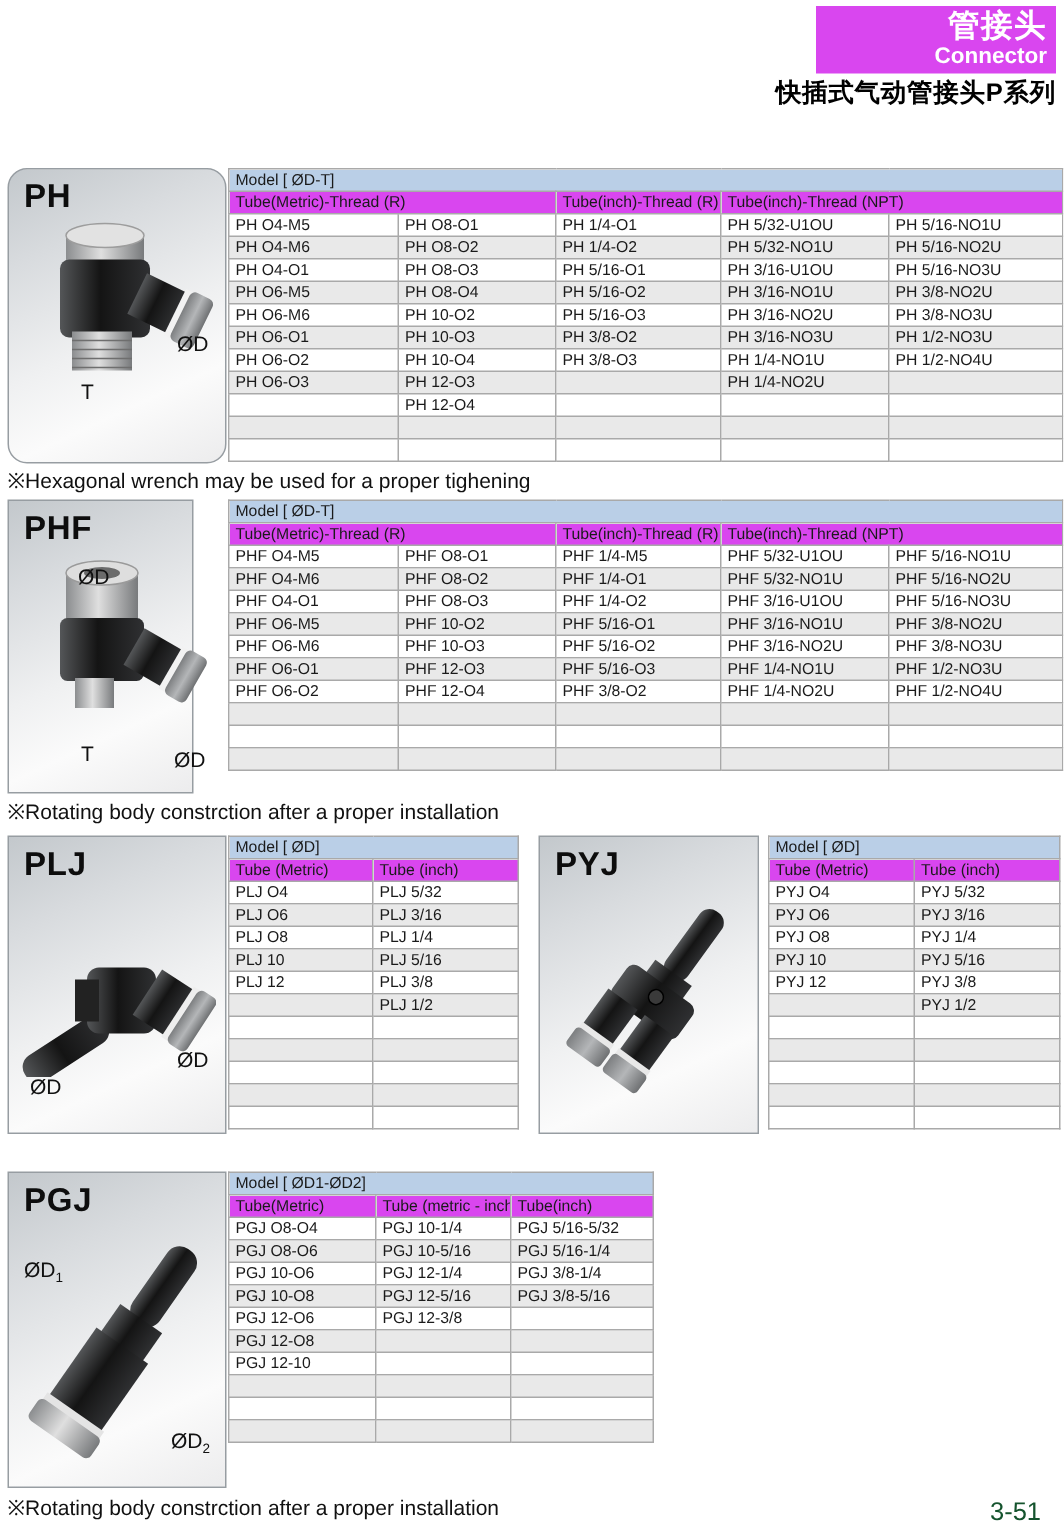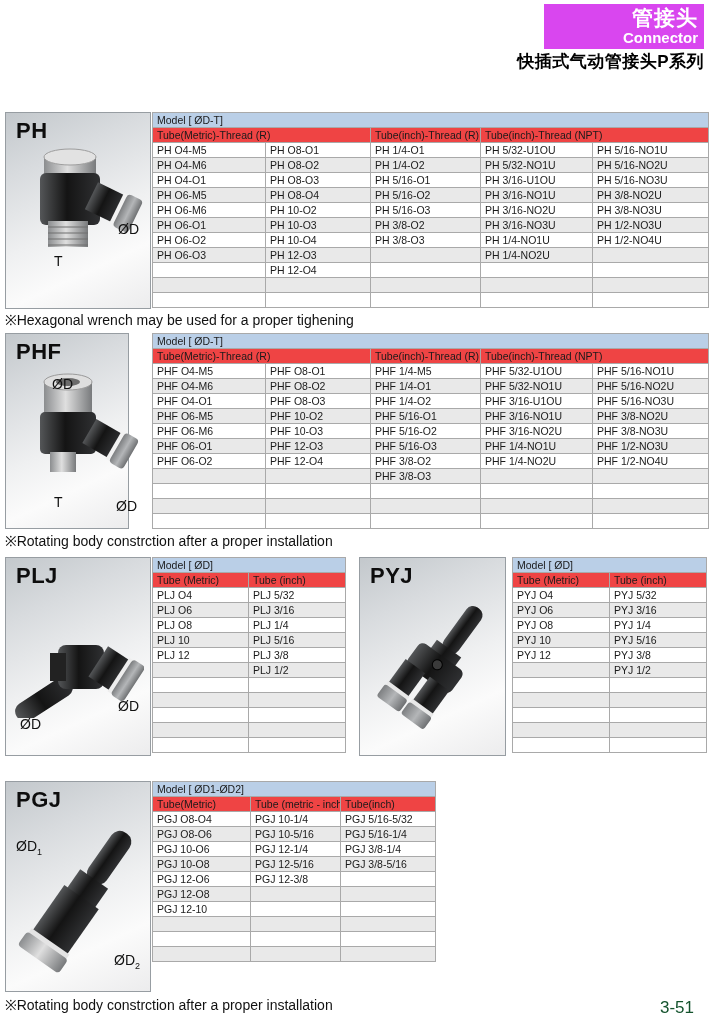--- a/index.html
+++ b/index.html
@@ -22,21 +22,21 @@
   .dim-label { position:absolute; font-size:14px; color:#111; white-space:nowrap;text-align:center; }
   .dim-label sub { font-size:9px; }
   .prod { position:absolute; }
 
   
   table.model { position:absolute; border-collapse:collapse; table-layout:fixed;
                 font-size:10.5px; color:#1a1a1a; background:#fff; border:1px solid #777; }
   table.model th, table.model td { border:1px solid #a9a9a9; height:15px; padding:0 2px 0 4px;
                 text-align:left; font-weight:normal; white-space:nowrap; overflow:hidden; }
   th.model-hdr { background:#bacfe7; text-align:center; padding:0; }
-  tr.colhdr th { background:#ef4444; }
+  tr.colhdr th { background:#d946ef; }
   tbody tr:nth-child(even) td { background:#e9e9e9; }
 
   .footnote { position:absolute; font-size:14px; color:#111; }
   .pagenum { position:absolute; font-size:17px; color:#14532d; }
 </style>
 </head>
 <body>
 
 <div class="page">
 
@@ -61,21 +61,21 @@
   </svg>
 
   <div class="hdr">
     <div class="hdr-black">
       <div class="hdr-zh">管接头</div>
       <div class="hdr-en">Connector</div>
     </div>
     <div class="hdr-sub-zh">快插式气动管接头P系列</div>
   </div>
 
-  <div class="panel" style="left:5px; top:112px; width:146px; height:197px;">
+  <div class="panel" style="left:5px; top:112px; width:146px; height:197px;border-radius:13px;">
     <div class="panel-title">PH</div>
     <svg class="prod" style="left:8px; top:30px;" width="130" height="120" viewBox="0 0 130 120">
       <rect x="30" y="14" width="52" height="20" fill="url(#gMetal)"></rect>
       <ellipse cx="56" cy="14" rx="26" ry="8" fill="#e2e2e2" stroke="#9d9d9d"></ellipse>
       <rect x="26" y="30" width="60" height="52" rx="6" fill="url(#gBody)"></rect>
       <rect x="34" y="78" width="40" height="26" fill="url(#gMetal)"></rect>
       <line x1="34" y1="84" x2="74" y2="84" stroke="#6e6e6e"></line>
         <line x1="34" y1="90" x2="74" y2="90" stroke="#6e6e6e"></line>
       <line x1="34" y1="96" x2="74" y2="96" stroke="#6e6e6e"></line>
         <line x1="34" y1="102" x2="74" y2="102" stroke="#6e6e6e"></line>
@@ -270,27 +270,20 @@
         <tr>
           <td>PHF O6-O2</td>
           <td>PHF 12-O4</td>
           <td>PHF 3/8-O2</td>
           <td>PHF 1/4-NO2U</td>
           <td>PHF 1/2-NO4U</td>
         </tr>
         <tr>
           <td></td>
           <td></td>
-          <td>PHF 3/8-O3</td>
-          <td></td>
-          <td></td>
-        </tr>
-        <tr>
-          <td></td>
-          <td></td>
           <td></td>
           <td></td>
           <td></td>
         </tr>
         <tr>
           <td></td>
           <td></td>
           <td></td>
           <td></td>
           <td></td>

